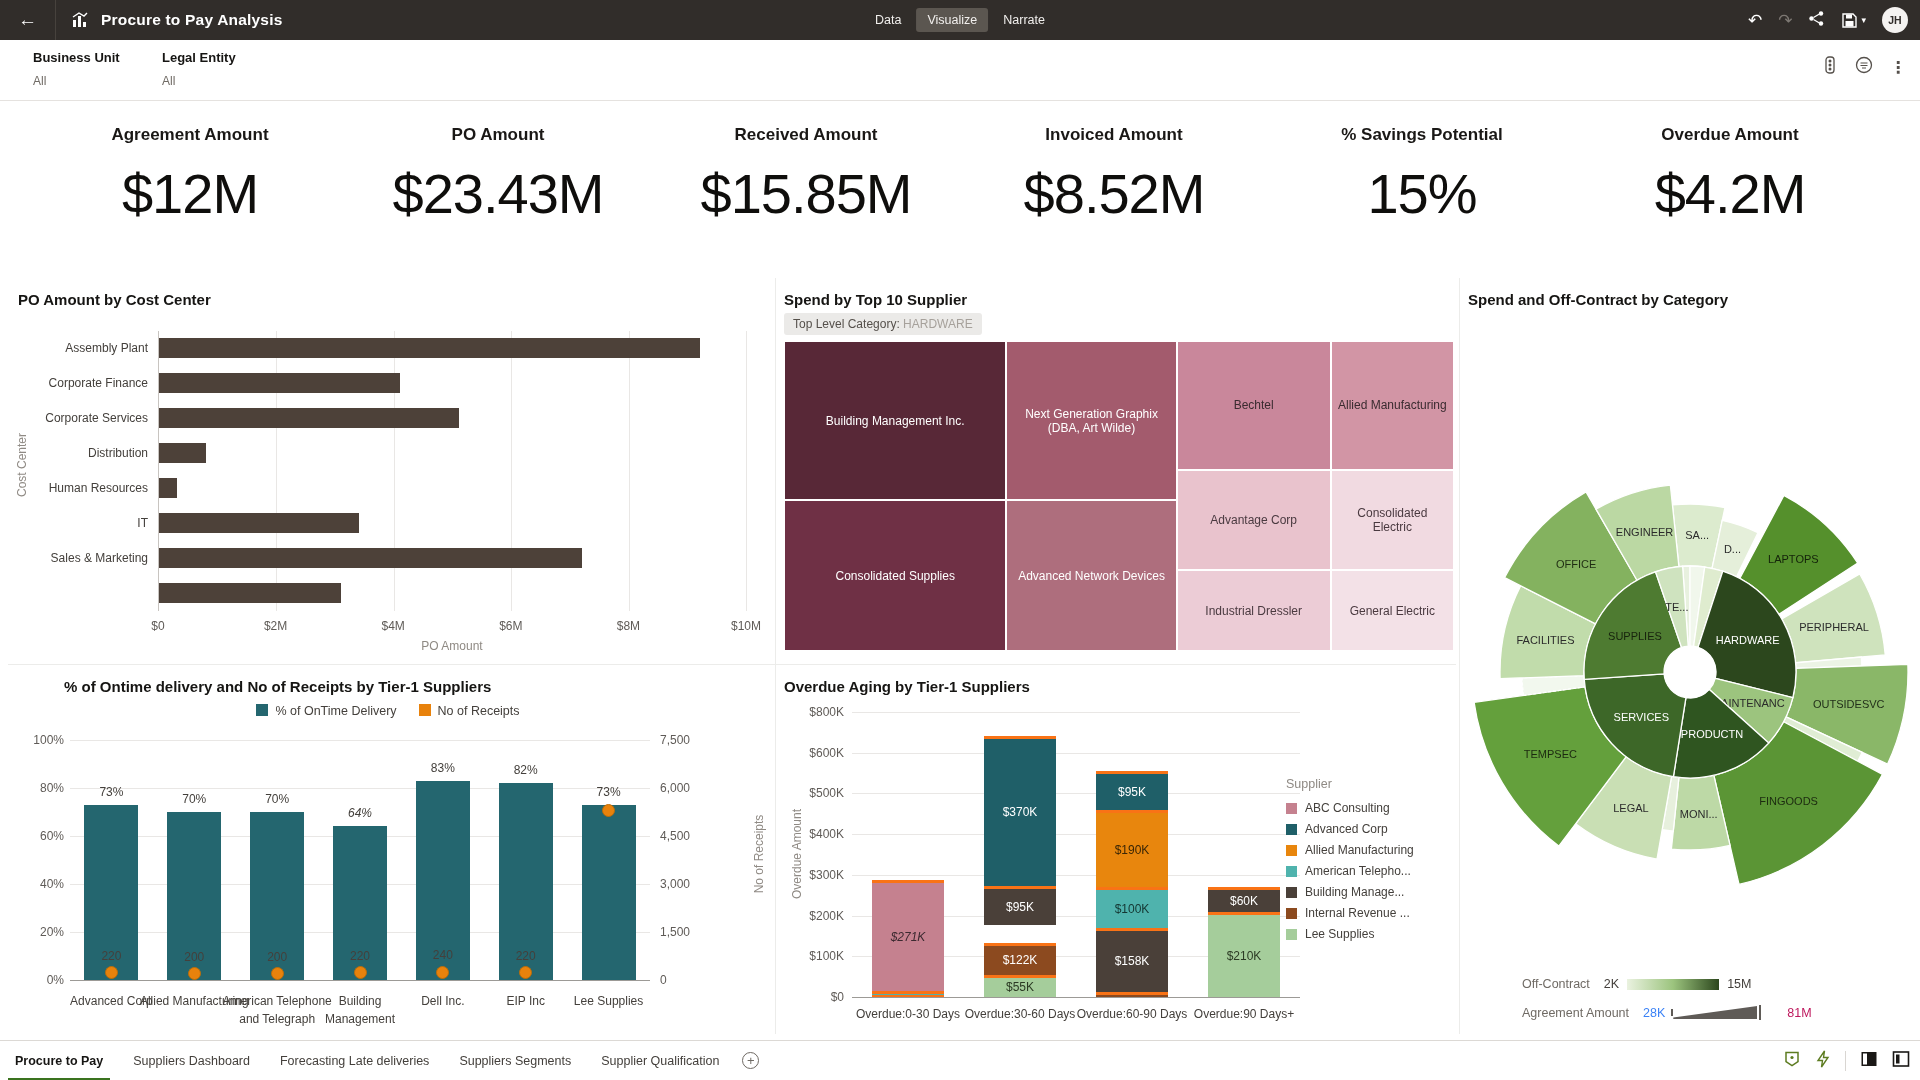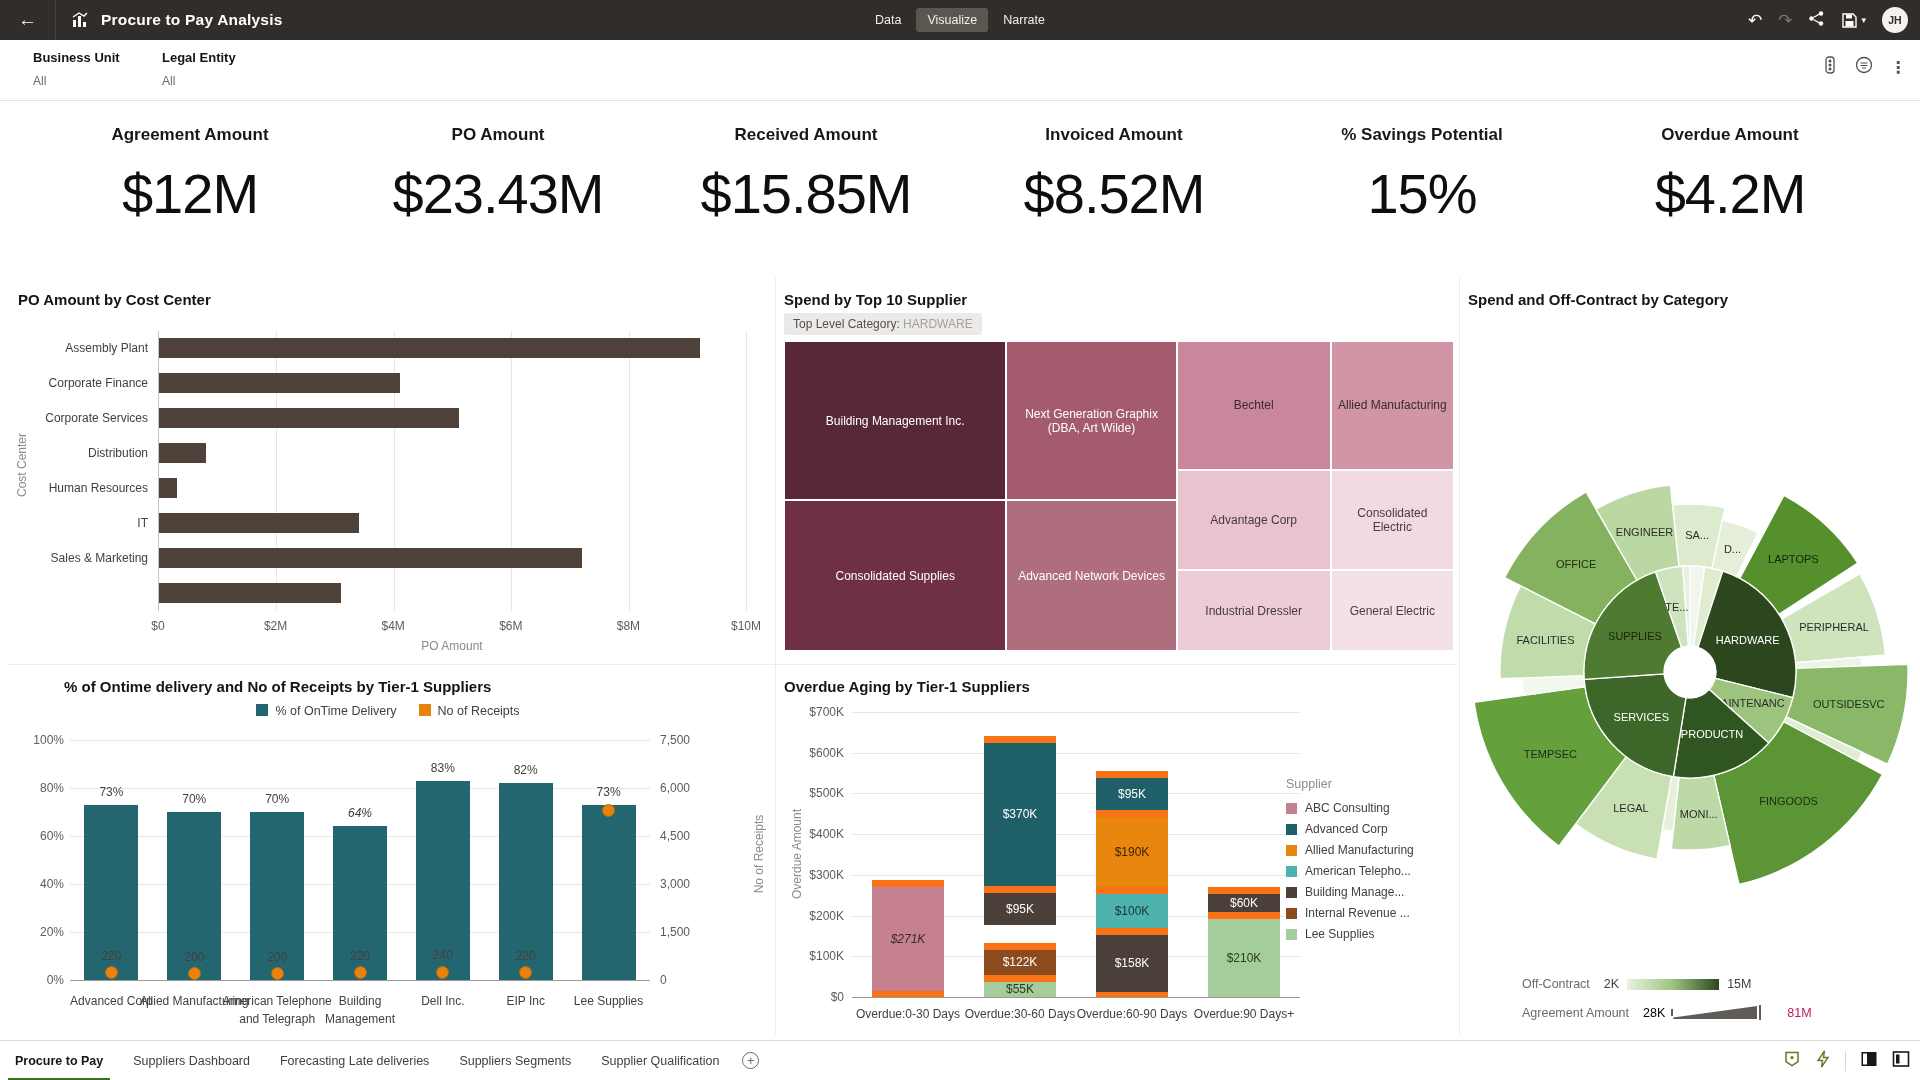--- a/index.html
+++ b/index.html
@@ -72,21 +72,21 @@
   .cbbar { position:absolute; width:54px; background:#24666f; cursor:pointer; }
   .cbdot { position:absolute; width:13px; height:13px; border-radius:50%; background:#e8820c; border:1.5px solid #bd6d08; }
   .cbv { position:absolute; transform:translateX(-50%); font-size:12px; color:#44403c; }
   .cbcat { position:absolute; transform:translateX(-50%); width:110px; text-align:center; font-size:12px; color:#44403c; line-height:1.5; }
   .ytick { position:absolute; font-size:12px; color:#5f5b57; }
 
   
   #od-plot { position:absolute; left:72px; top:40px; width:448px; height:285px; }
   .odbar { position:absolute; width:72px; cursor:pointer; }
   .odseg { position:absolute; left:0; width:100%; display:flex; align-items:center; justify-content:center;
-    font-size:12px; border-top:7px solid #f97316; }
+    font-size:12px; border-top:3px solid #f97316; }
   .odcat { position:absolute; transform:translateX(-50%); font-size:12px; color:#44403c; white-space:nowrap; }
   #od-legend { position:absolute; left:506px; top:105px; }
   #od-legend .lt { font-size:12.5px; color:#8f8a84; margin-bottom:10px; }
   .lgrow { display:flex; align-items:center; margin-bottom:7px; font-size:12px; color:#44403c; cursor:pointer; }
   .lgrow .lgsq { width:11px; height:11px; }
 
   
   .sb-leg { position:absolute; font-size:12.5px; color:#6f6a64; display:flex; align-items:center; }
   .gradbar { width:92px; height:11px; margin:0 8px; background:linear-gradient(to right,#eaf2e0,#9cc47e,#2c471d); }
   .wedgewrap { display:flex; align-items:center; margin:0 6px; }
@@ -318,21 +318,21 @@
       <circle cx="228" cy="357" r="26" fill="#fff"></circle>
     </svg>
   <div class="sb-leg" style="left:60px; top:694px;">
     <span>Off-Contract</span>
     <span style="margin-left:14px; color:#44403c;">2K</span>
     <span class="gradbar"></span>
     <span style="color:#44403c;">15M</span>
   </div>
   <div class="sb-leg" style="left:60px; top:722px;">
     <span>Agreement Amount</span>
-    <span style="margin-left:14px; color:#000000;">28K</span>
+    <span style="margin-left:14px; color:#3b82f6;">28K</span>
     <span class="wedgewrap">
       <span class="ibeam" style="height:7px;"></span>
         <span class="wedge"></span>
         <span class="ibeam" style="height:15px; margin-left:2px;"></span>
     </span>
     <span style="color:#be185d;margin-left:20px;">81M</span>
   </div>
 </div>
 
 <div class="cell" style="left:8px; top:672px; width:764px; height:365px;">
@@ -436,21 +436,21 @@
       </div>
     </div>
   <div id="od-extra">
       <div class="ytick" style="left: 16px; top: 318px; width: 48px; text-align: right;">$0</div>
       <div class="ytick" style="left: 16px; top: 277.286px; width: 48px; text-align: right;">$100K</div>
       <div class="ytick" style="left: 16px; top: 236.571px; width: 48px; text-align: right;">$200K</div>
       <div class="ytick" style="left: 16px; top: 195.857px; width: 48px; text-align: right;">$300K</div>
       <div class="ytick" style="left: 16px; top: 155.143px; width: 48px; text-align: right;">$400K</div>
       <div class="ytick" style="left: 16px; top: 114.429px; width: 48px; text-align: right;">$500K</div>
       <div class="ytick" style="left: 16px; top: 73.7143px; width: 48px; text-align: right;">$600K</div>
-      <div class="ytick" style="left: 16px; top: 33px; width: 48px; text-align: right;">$700K</div>
+      <div class="ytick" style="left: 16px; top: 33px; width: 48px; text-align: right;">$800K</div>
       <div class="odcat" style="left: 128px; top: 335px;">Overdue:0-30 Days</div>
       <div class="odcat" style="left: 240px; top: 335px;">Overdue:30-60 Days</div>
       <div class="odcat" style="left: 352px; top: 335px;">Overdue:60-90 Days</div>
       <div class="odcat" style="left: 464px; top: 335px;">Overdue:90 Days+</div>
     </div>
   <div id="od-legend">
     <div class="lt">Supplier</div>
     <div id="od-legend-items">
         <div class="lgrow"><div class="lgsq" style="background: rgb(197, 129, 143); margin-right: 8px;"></div>ABC Consulting</div>
         <div class="lgrow"><div class="lgsq" style="background: rgb(31, 95, 104); margin-right: 8px;"></div>Advanced Corp</div>

